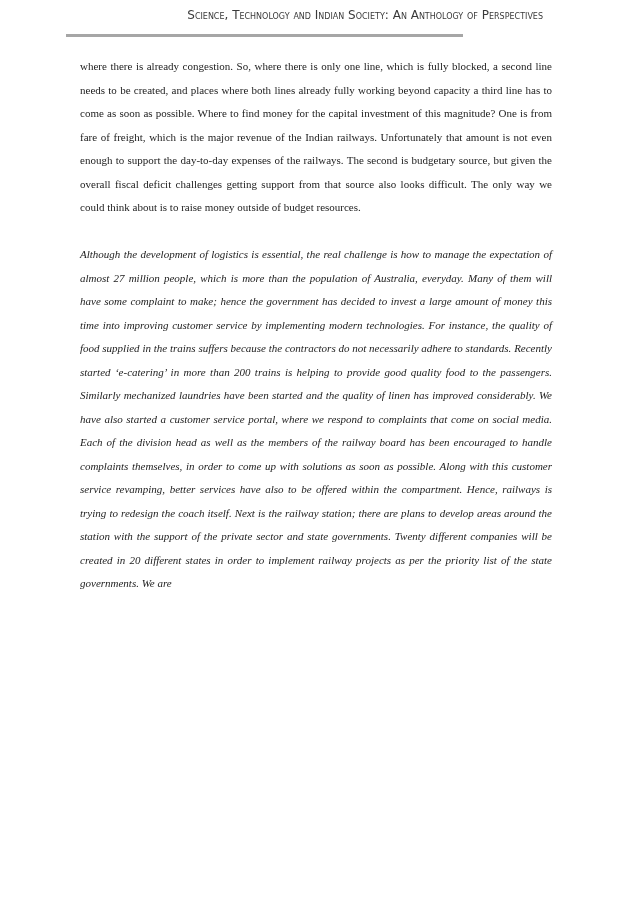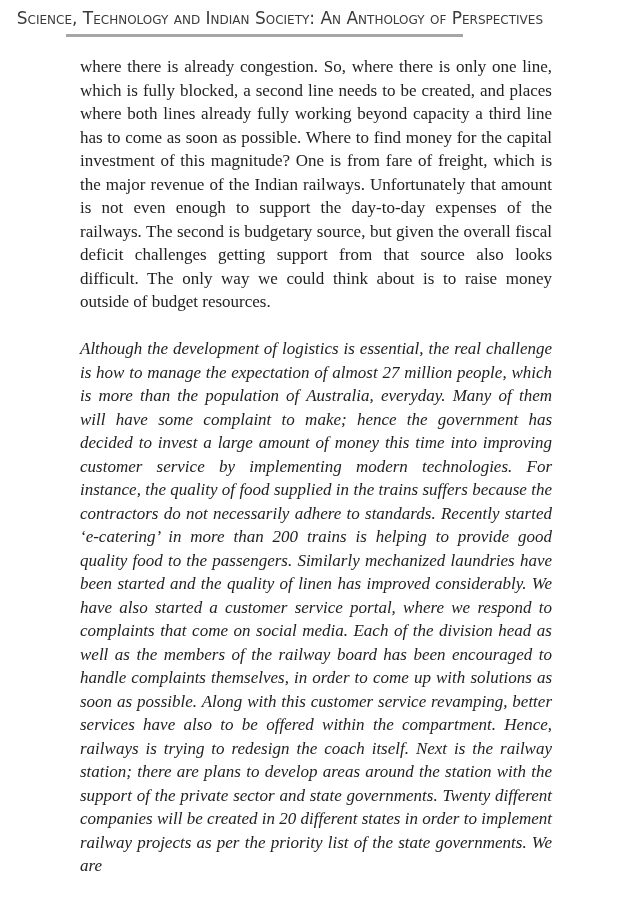--- a/index.html
+++ b/index.html
@@ -1,29 +1,29 @@
 <!DOCTYPE html>
 <html><head>
 <meta charset="utf-8">
 <style>
   html, body { margin: 0; padding: 0; background: #ffffff; }
   body { width: 623px; height: 908px; position: relative; overflow: hidden; }
   .header-wrap { position: absolute; left: 80px; top: 8px; width: 383px; }
   .header-title {
     position: absolute; right: -80px; top: 0; white-space: nowrap;
-    font-family: "DejaVu Sans", sans-serif; font-size: 17px; color: #3a3a3a;
+    font-family: "DejaVu Sans", sans-serif; font-size: 12px; color: #3a3a3a;
     font-variant: small-caps;
   }
   .rule {
     position: absolute; left: 66px; top: 34px; width: 397px; height: 3px;
     background: #a6a6a6;
   }
   .content {
     position: absolute; left: 80px; top: 55px; width: 472px;
-    font-family: "Liberation Serif", serif; font-size: 17px; line-height: 23.5px;
+    font-family: "Liberation Serif", serif; font-size: 11px; line-height: 23.5px;
     color: #222222; text-align: justify;
   }
   .content p { margin: 0; }
   .content p + p { margin-top: 23.5px; font-style: italic; }
 </style>
 </head>
 <body>
 
 <div>
   <div class="header-wrap">

